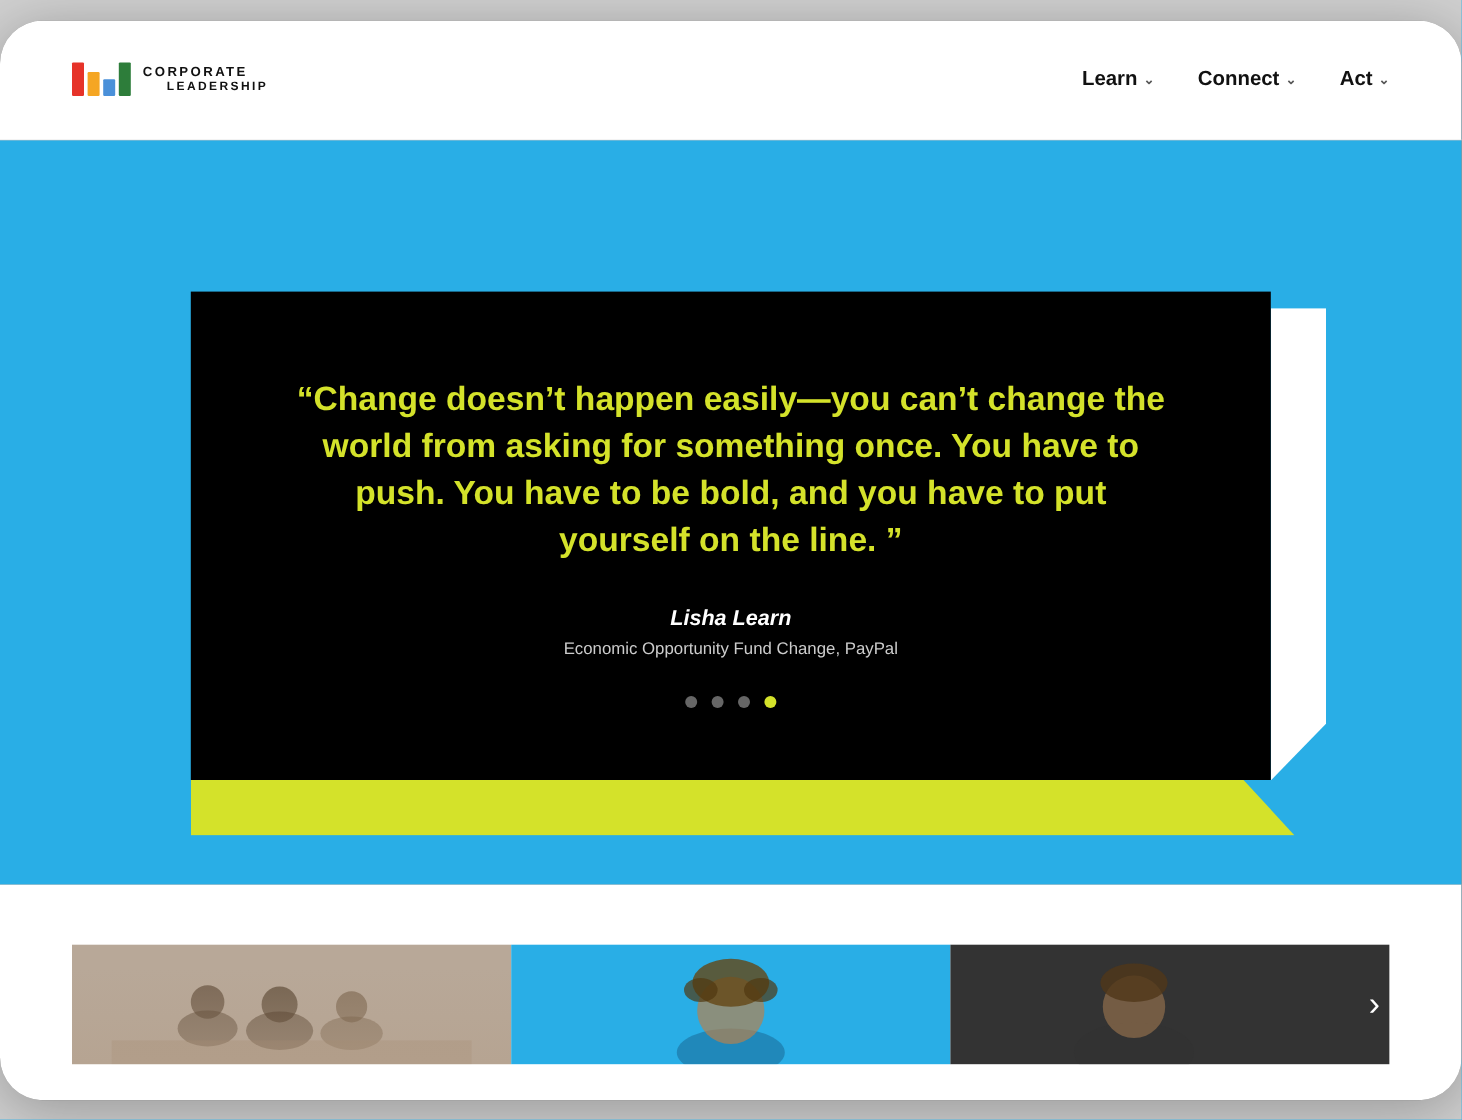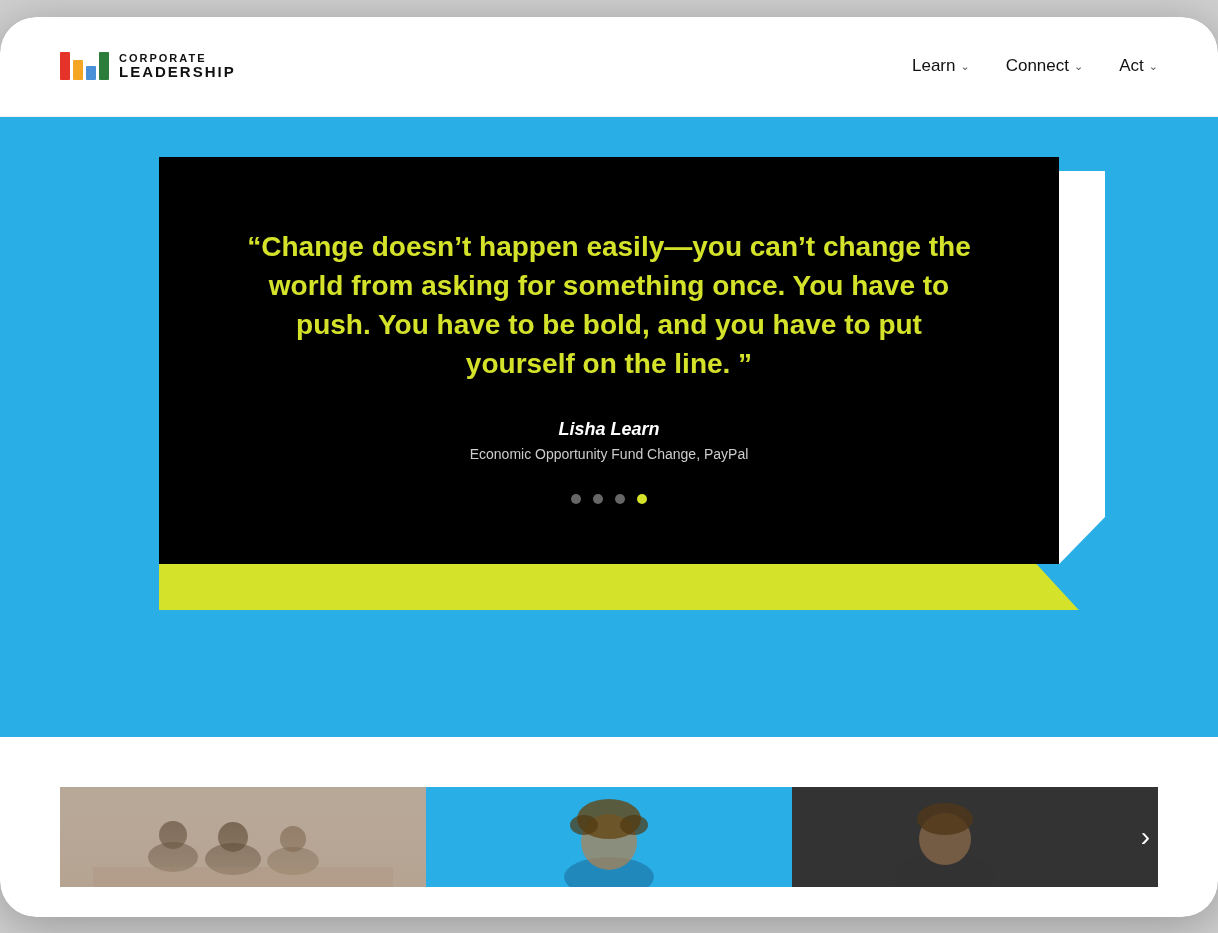--- a/index.html
+++ b/index.html
@@ -66,53 +66,55 @@
     }
 
     .logo-text-top {
       font-size: 11px;
       font-weight: 700;
       letter-spacing: 2px;
       color: #111;
     }
 
     .logo-text-bottom {
-      font-size: 15px;
+      font-size: 10px;
       font-weight: 700;
       letter-spacing: 2px;
       color: #111;
+      margin-left: 20px;
     }
 
     .nav {
       display: flex;
       align-items: center;
       gap: 36px;
     }
 
     .nav-item {
       display: flex;
       align-items: center;
       gap: 5px;
       font-size: 17px;
-      font-weight: 400;
+      font-weight: 700;
       color: #111;
       cursor: pointer;
       text-decoration: none;
     }
 
     .chevron {
       font-size: 11px;
       color: #555;
     }
 
     
     .hero {
       background: #29aee6;
       flex: 1;
       display: flex;
+      align-items: center;
       justify-content: center;
       padding: 40px 60px 0 60px;
       position: relative;
       overflow: hidden;
     }
 
     .quote-card-wrapper {
       position: relative;
       width: 900px;
       max-width: 100%;

